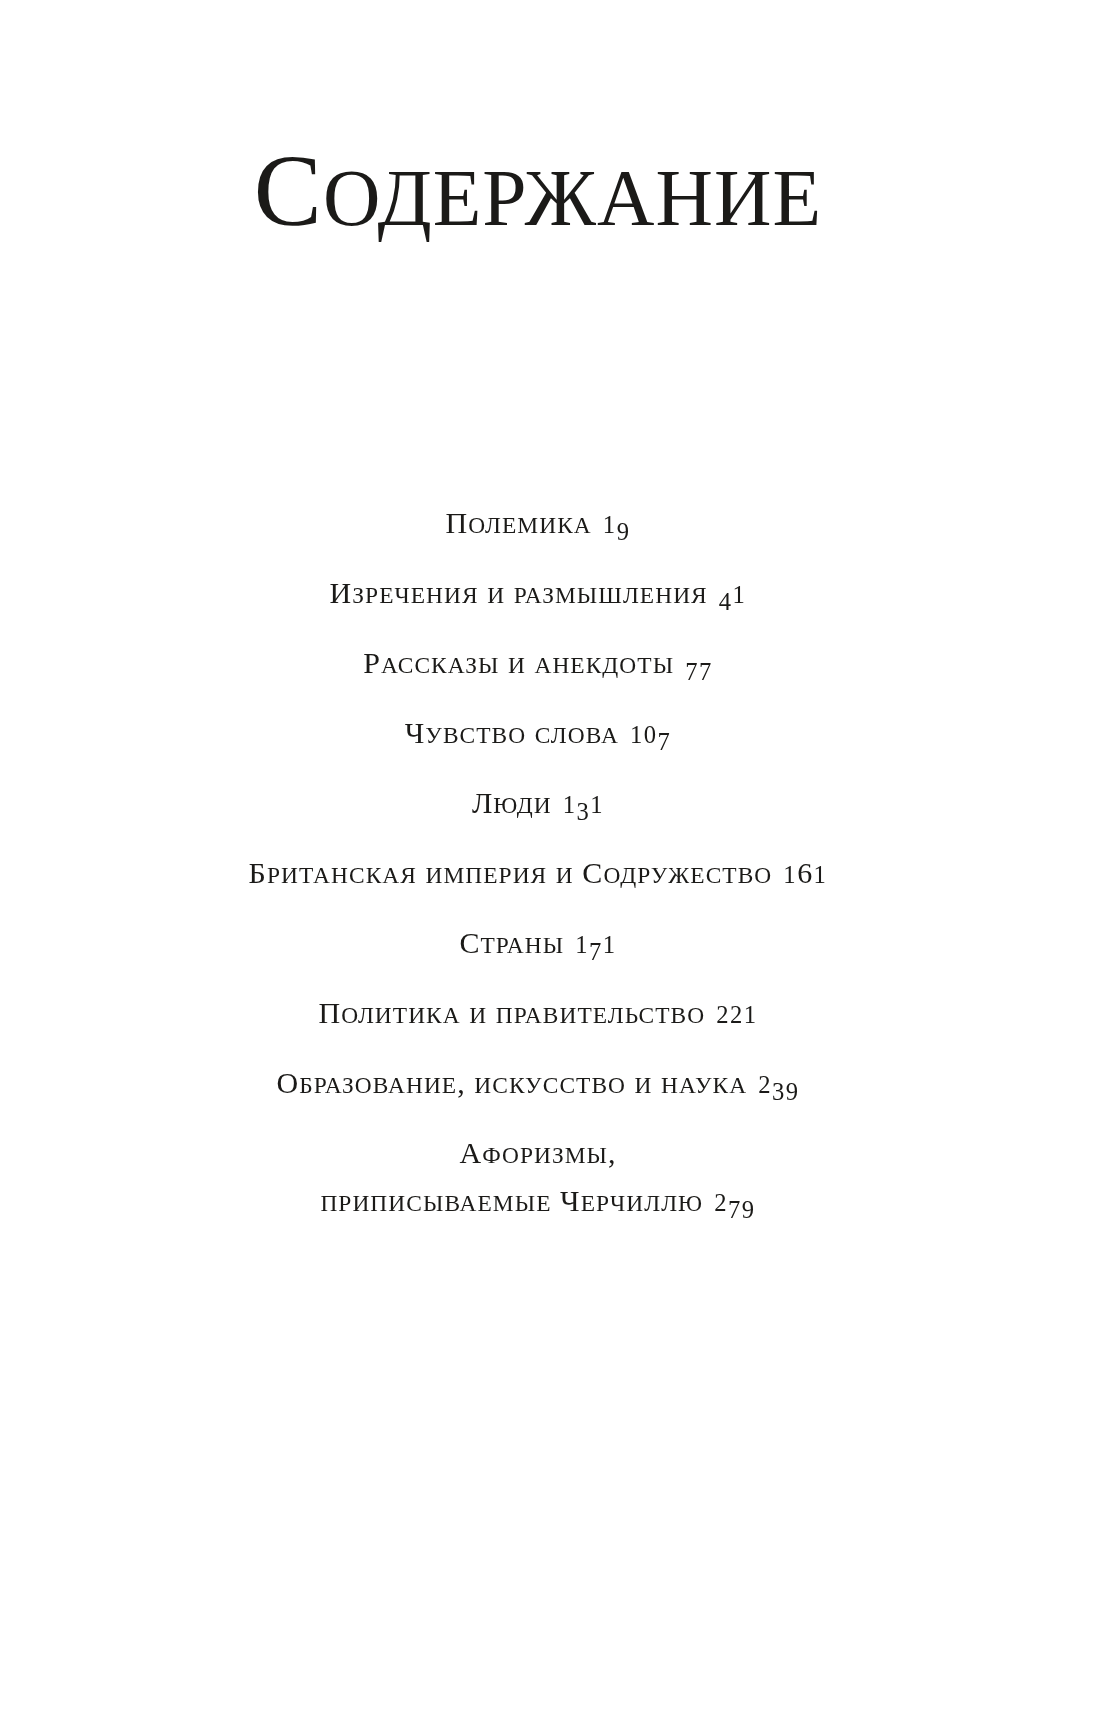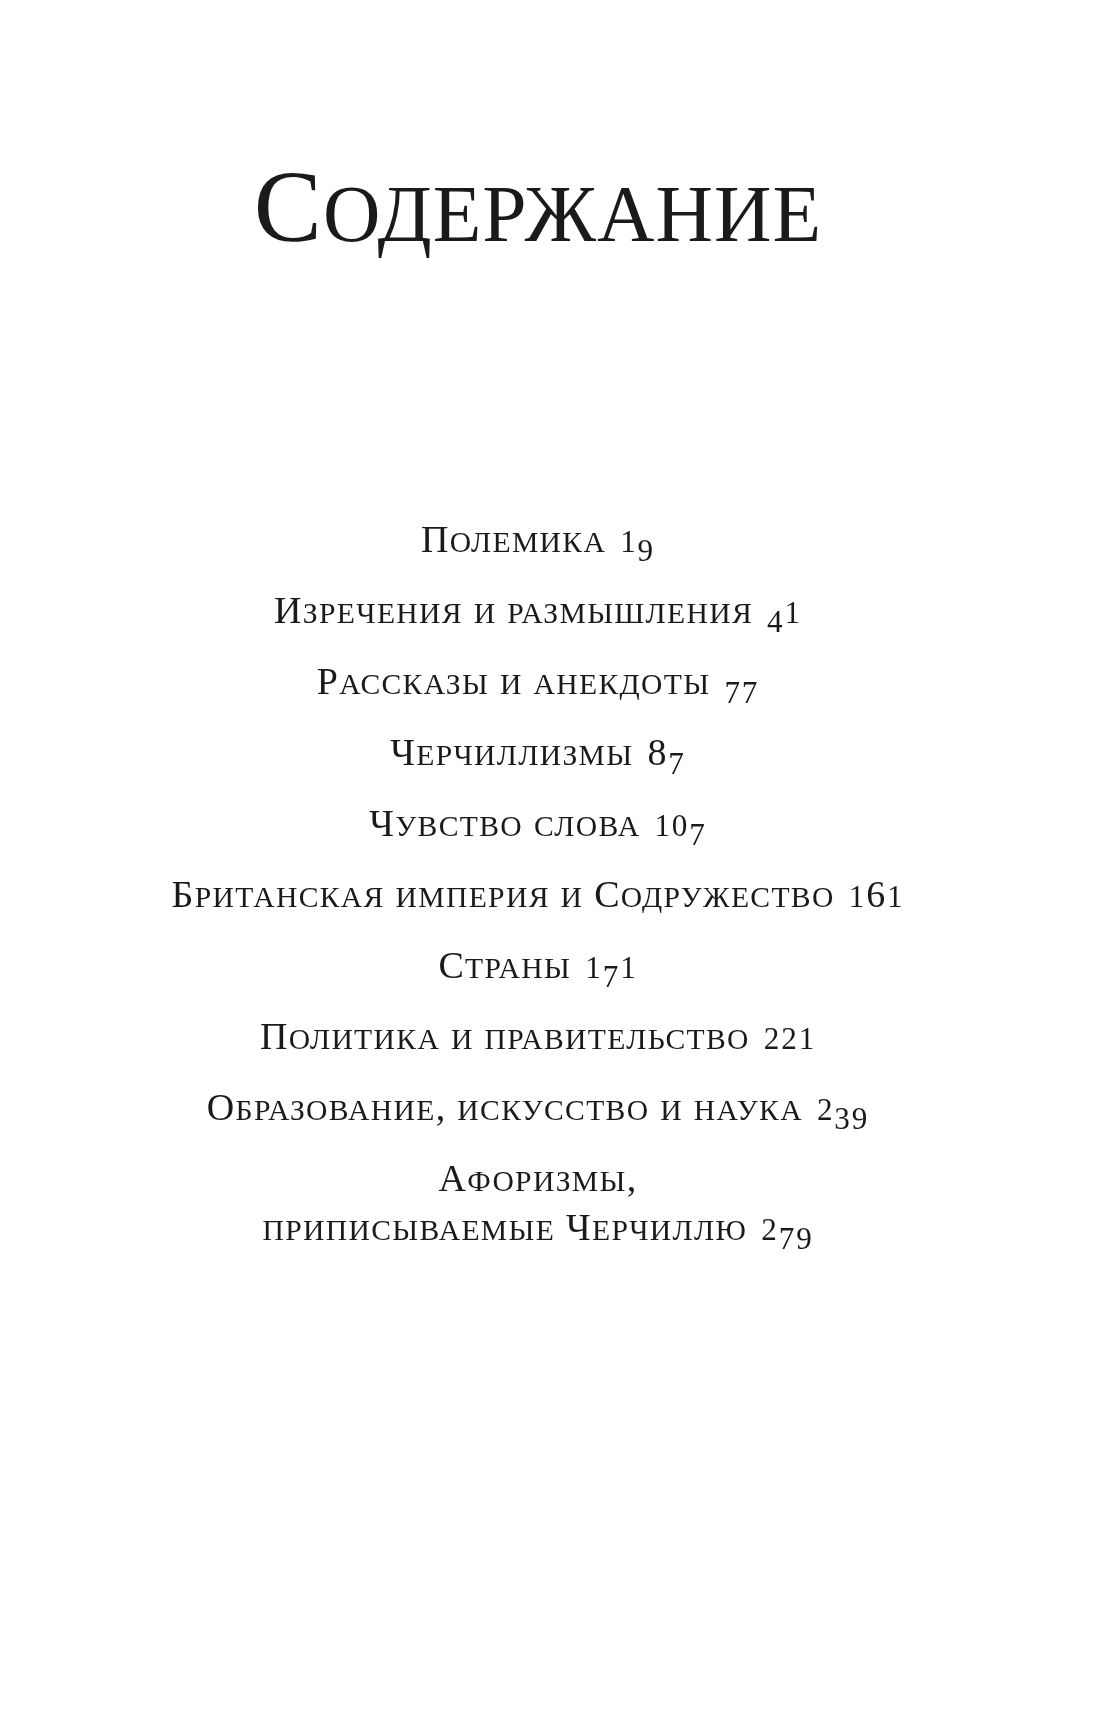--- a/index.html
+++ b/index.html
@@ -20,27 +20,26 @@
     box-sizing: border-box;
     padding-top: 140px;
     padding-right: 24px; 
     text-align: center;
   }
   .title {
     font-size: 102px;
     line-height: 1;
     letter-spacing: 0.01em;
     white-space: nowrap;
-    margin-top: 16px;
   }
   .toc {
     margin-top: 258px;
   }
   .entry {
-    font-size: 38px;
+    font-size: 30px;
     line-height: 46px;
     margin-bottom: 22px;
     letter-spacing: 0.035em;
   }
   
   .sc .sm {
     font-size: 0.78em;
   }
   
   .pagenum {
@@ -70,28 +69,28 @@
     </div>
 
     <div class="entry">
       <span class="label sc">И<span class="sm">З</span><span class="sm">Р</span><span class="sm">Е</span><span class="sm">Ч</span><span class="sm">Е</span><span class="sm">Н</span><span class="sm">И</span><span class="sm">Я</span> <span class="sm">И</span> <span class="sm">Р</span><span class="sm">А</span><span class="sm">З</span><span class="sm">М</span><span class="sm">Ы</span><span class="sm">Ш</span><span class="sm">Л</span><span class="sm">Е</span><span class="sm">Н</span><span class="sm">И</span><span class="sm">Я</span></span><span class="pagenum oldstyle"><span class="dsc">4</span>1</span>
     </div>
 
     <div class="entry">
       <span class="label sc">Р<span class="sm">А</span><span class="sm">С</span><span class="sm">С</span><span class="sm">К</span><span class="sm">А</span><span class="sm">З</span><span class="sm">Ы</span> <span class="sm">И</span> <span class="sm">А</span><span class="sm">Н</span><span class="sm">Е</span><span class="sm">К</span><span class="sm">Д</span><span class="sm">О</span><span class="sm">Т</span><span class="sm">Ы</span></span><span class="pagenum oldstyle"><span class="dsc">7</span><span class="dsc">7</span></span>
     </div>
 
-    <div class="entry">
-      <span class="label sc">Ч<span class="sm">Е</span><span class="sm">Р</span><span class="sm">Ч</span><span class="sm">И</span><span class="sm">Л</span><span class="sm">Л</span><span class="sm">И</span><span class="sm">З</span><span class="sm">М</span><span class="sm">Ы</span></span><span class="pagenum oldstyle"><span class="asc">8</span><span class="dsc">7</span></span>
-    </div>
 
     <div class="entry">
       <span class="label sc">Ч<span class="sm">У</span><span class="sm">В</span><span class="sm">С</span><span class="sm">Т</span><span class="sm">В</span><span class="sm">О</span> <span class="sm">С</span><span class="sm">Л</span><span class="sm">О</span><span class="sm">В</span><span class="sm">А</span></span><span class="pagenum oldstyle">10<span class="dsc">7</span></span>
     </div>
 
+    <div class="entry">
+      <span class="label sc">Л<span class="sm">Ю</span><span class="sm">Д</span><span class="sm">И</span></span><span class="pagenum oldstyle">1<span class="dsc">3</span>1</span>
+    </div>
 
     <div class="entry">
       <span class="label sc">Б<span class="sm">Р</span><span class="sm">И</span><span class="sm">Т</span><span class="sm">А</span><span class="sm">Н</span><span class="sm">С</span><span class="sm">К</span><span class="sm">А</span><span class="sm">Я</span> <span class="sm">И</span><span class="sm">М</span><span class="sm">П</span><span class="sm">Е</span><span class="sm">Р</span><span class="sm">И</span><span class="sm">Я</span> <span class="sm">И</span> С<span class="sm">О</span><span class="sm">Д</span><span class="sm">Р</span><span class="sm">У</span><span class="sm">Ж</span><span class="sm">Е</span><span class="sm">С</span><span class="sm">Т</span><span class="sm">В</span><span class="sm">О</span></span><span class="pagenum oldstyle">1<span class="asc">6</span>1</span>
     </div>
 
     <div class="entry">
       <span class="label sc">С<span class="sm">Т</span><span class="sm">Р</span><span class="sm">А</span><span class="sm">Н</span><span class="sm">Ы</span></span><span class="pagenum oldstyle">1<span class="dsc">7</span>1</span>
     </div>
 
 

